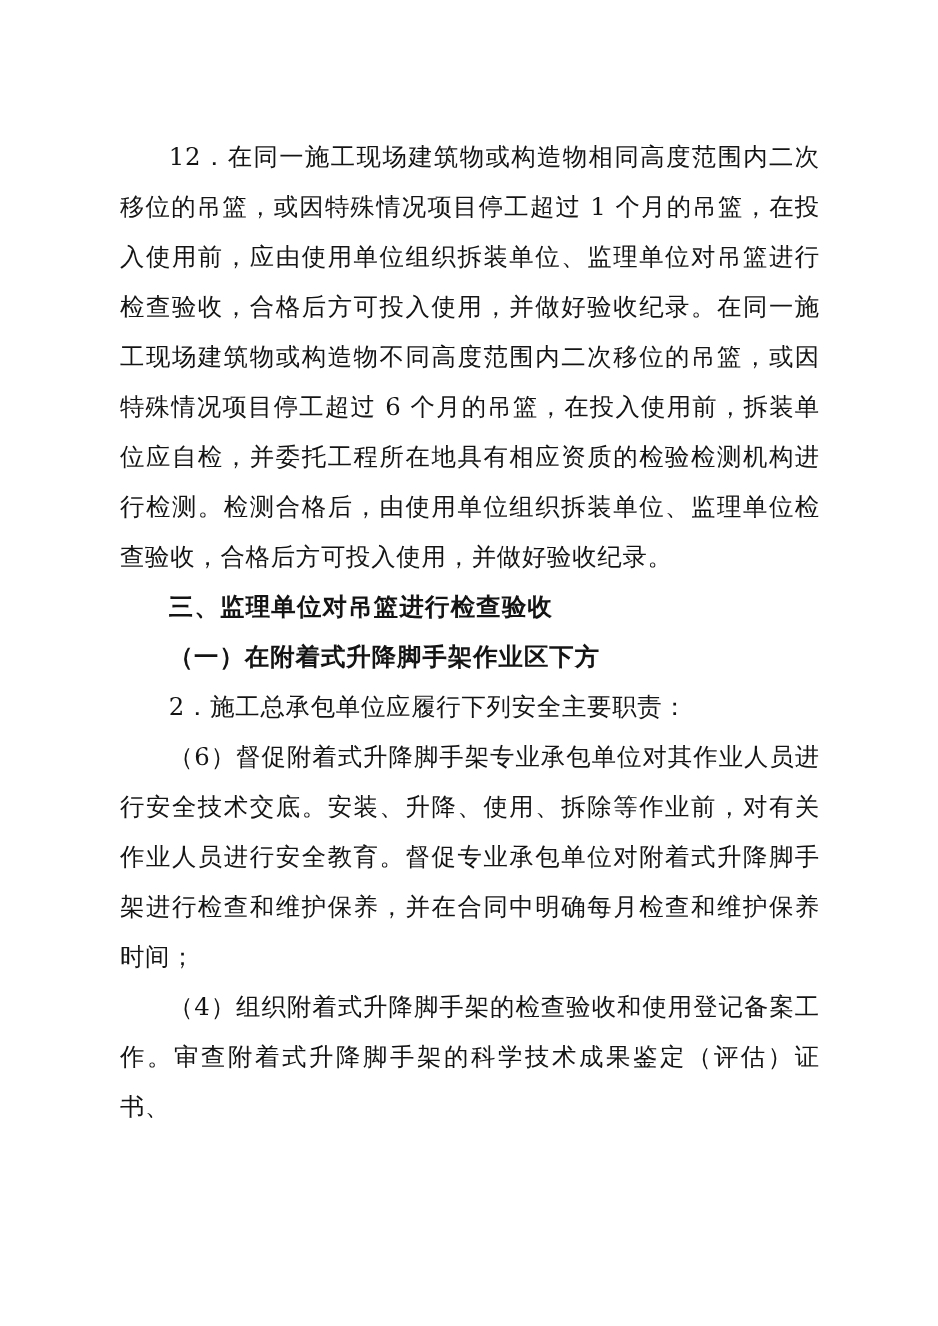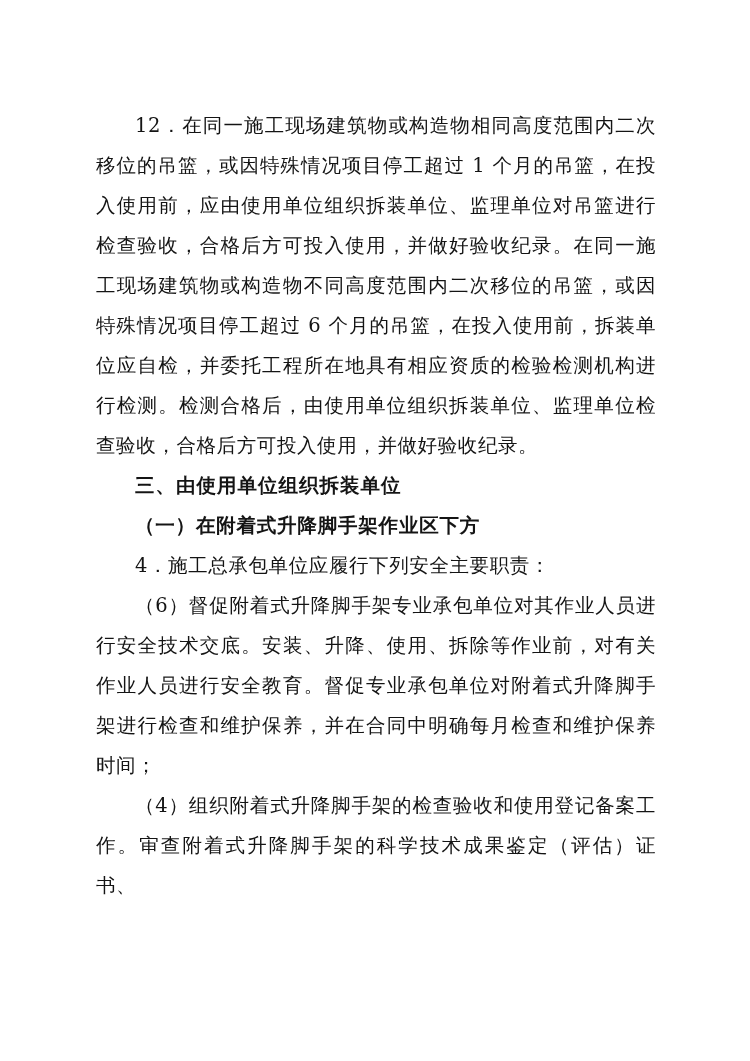--- a/index.html
+++ b/index.html
@@ -59,22 +59,22 @@
     font-family: "DejaVu Serif", "Liberation Serif", serif;
   }
 </style>
 </head>
 <body>
 
 <div class="page">
 
   <div class="body-area">
     <p class="indent">12．在同一施工现场建筑物或构造物相同高度范围内二次移位的吊篮，或因特殊情况项目停工超过 1 个月的吊篮，在投入使用前，应由使用单位组织拆装单位、监理单位对吊篮进行检查验收，合格后方可投入使用，并做好验收纪录。在同一施工现场建筑物或构造物不同高度范围内二次移位的吊篮，或因特殊情况项目停工超过 6 个月的吊篮，在投入使用前，拆装单位应自检，并委托工程所在地具有相应资质的检验检测机构进行检测。检测合格后，由使用单位组织拆装单位、监理单位检查验收，合格后方可投入使用，并做好验收纪录。</p>
-    <p class="heading">三、由使用单位组织拆装单位</p>
+    <p class="heading">三、监理单位对吊篮进行检查验收</p>
     <p class="subheading">（一）在附着式升降脚手架作业区下方</p>
-    <p class="indent">4．施工总承包单位应履行下列安全主要职责：</p>
+    <p class="indent">2．施工总承包单位应履行下列安全主要职责：</p>
     <p class="indent">（6）督促附着式升降脚手架专业承包单位对其作业人员进行安全技术交底。安装、升降、使用、拆除等作业前，对有关作业人员进行安全教育。督促专业承包单位对附着式升降脚手架进行检查和维护保养，并在合同中明确每月检查和维护保养时间；</p>
     <p class="indent">（4）组织附着式升降脚手架的检查验收和使用登记备案工作。审查附着式升降脚手架的科学技术成果鉴定（评估）证书、</p>
   </div>
 
   <div class="page-number">— 8 —</div>
 
 </div>
 
 </body></html>

